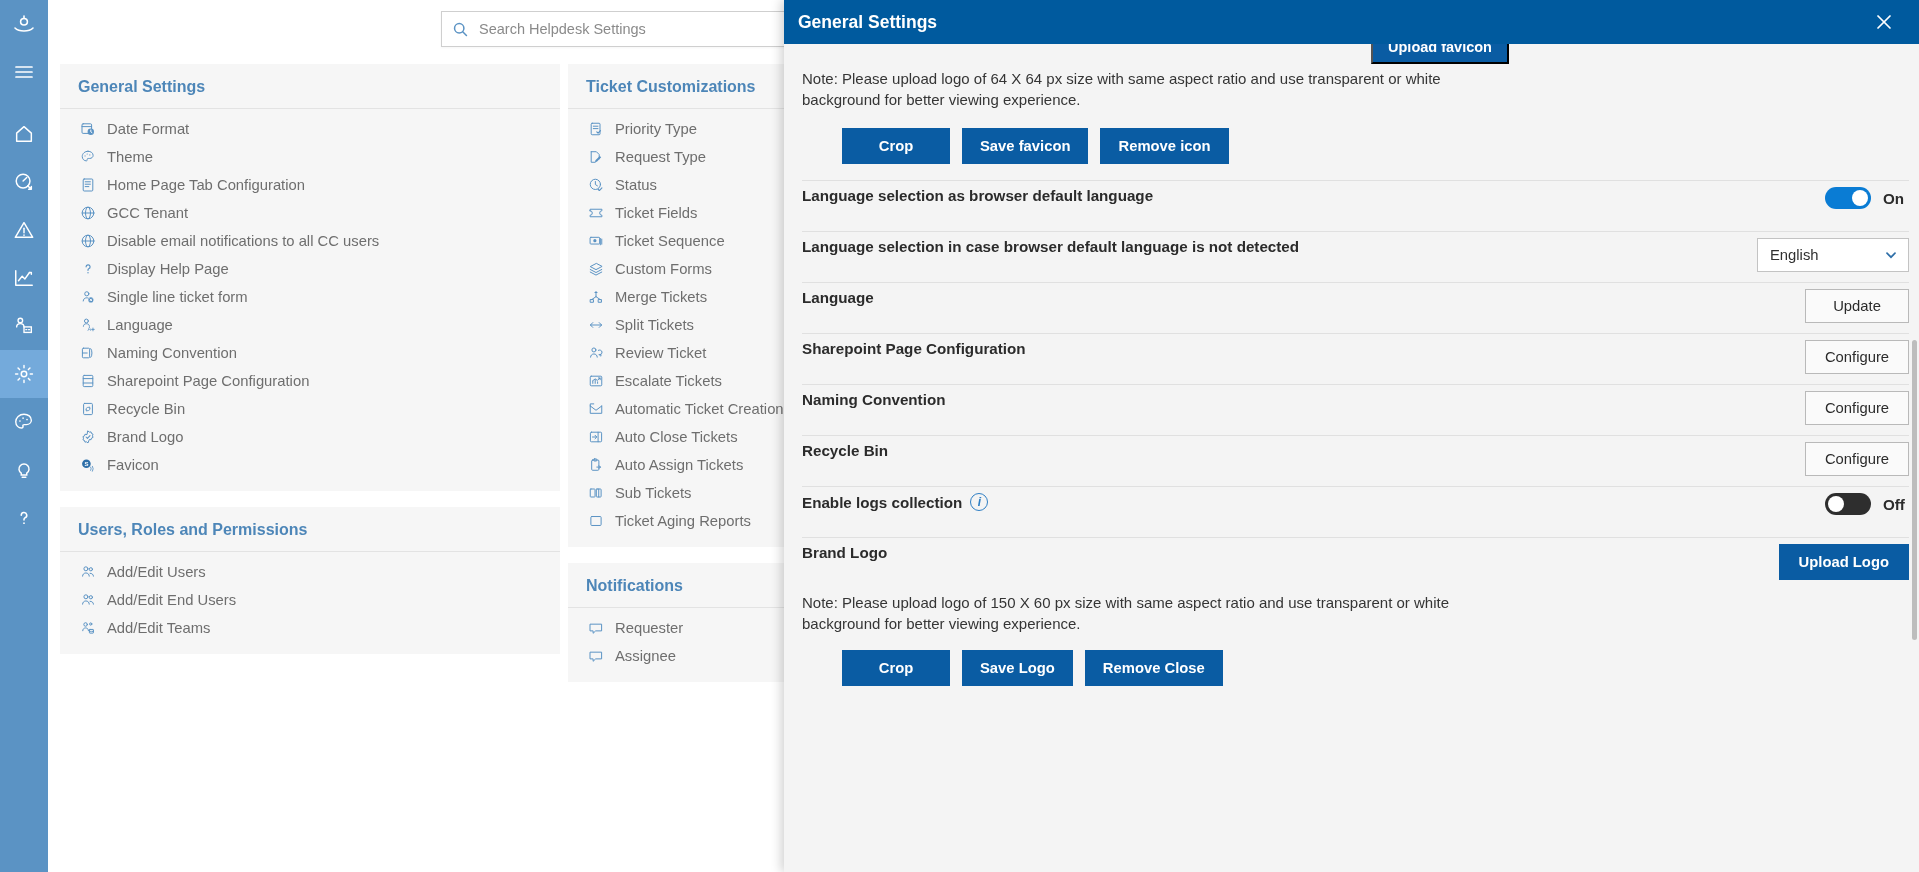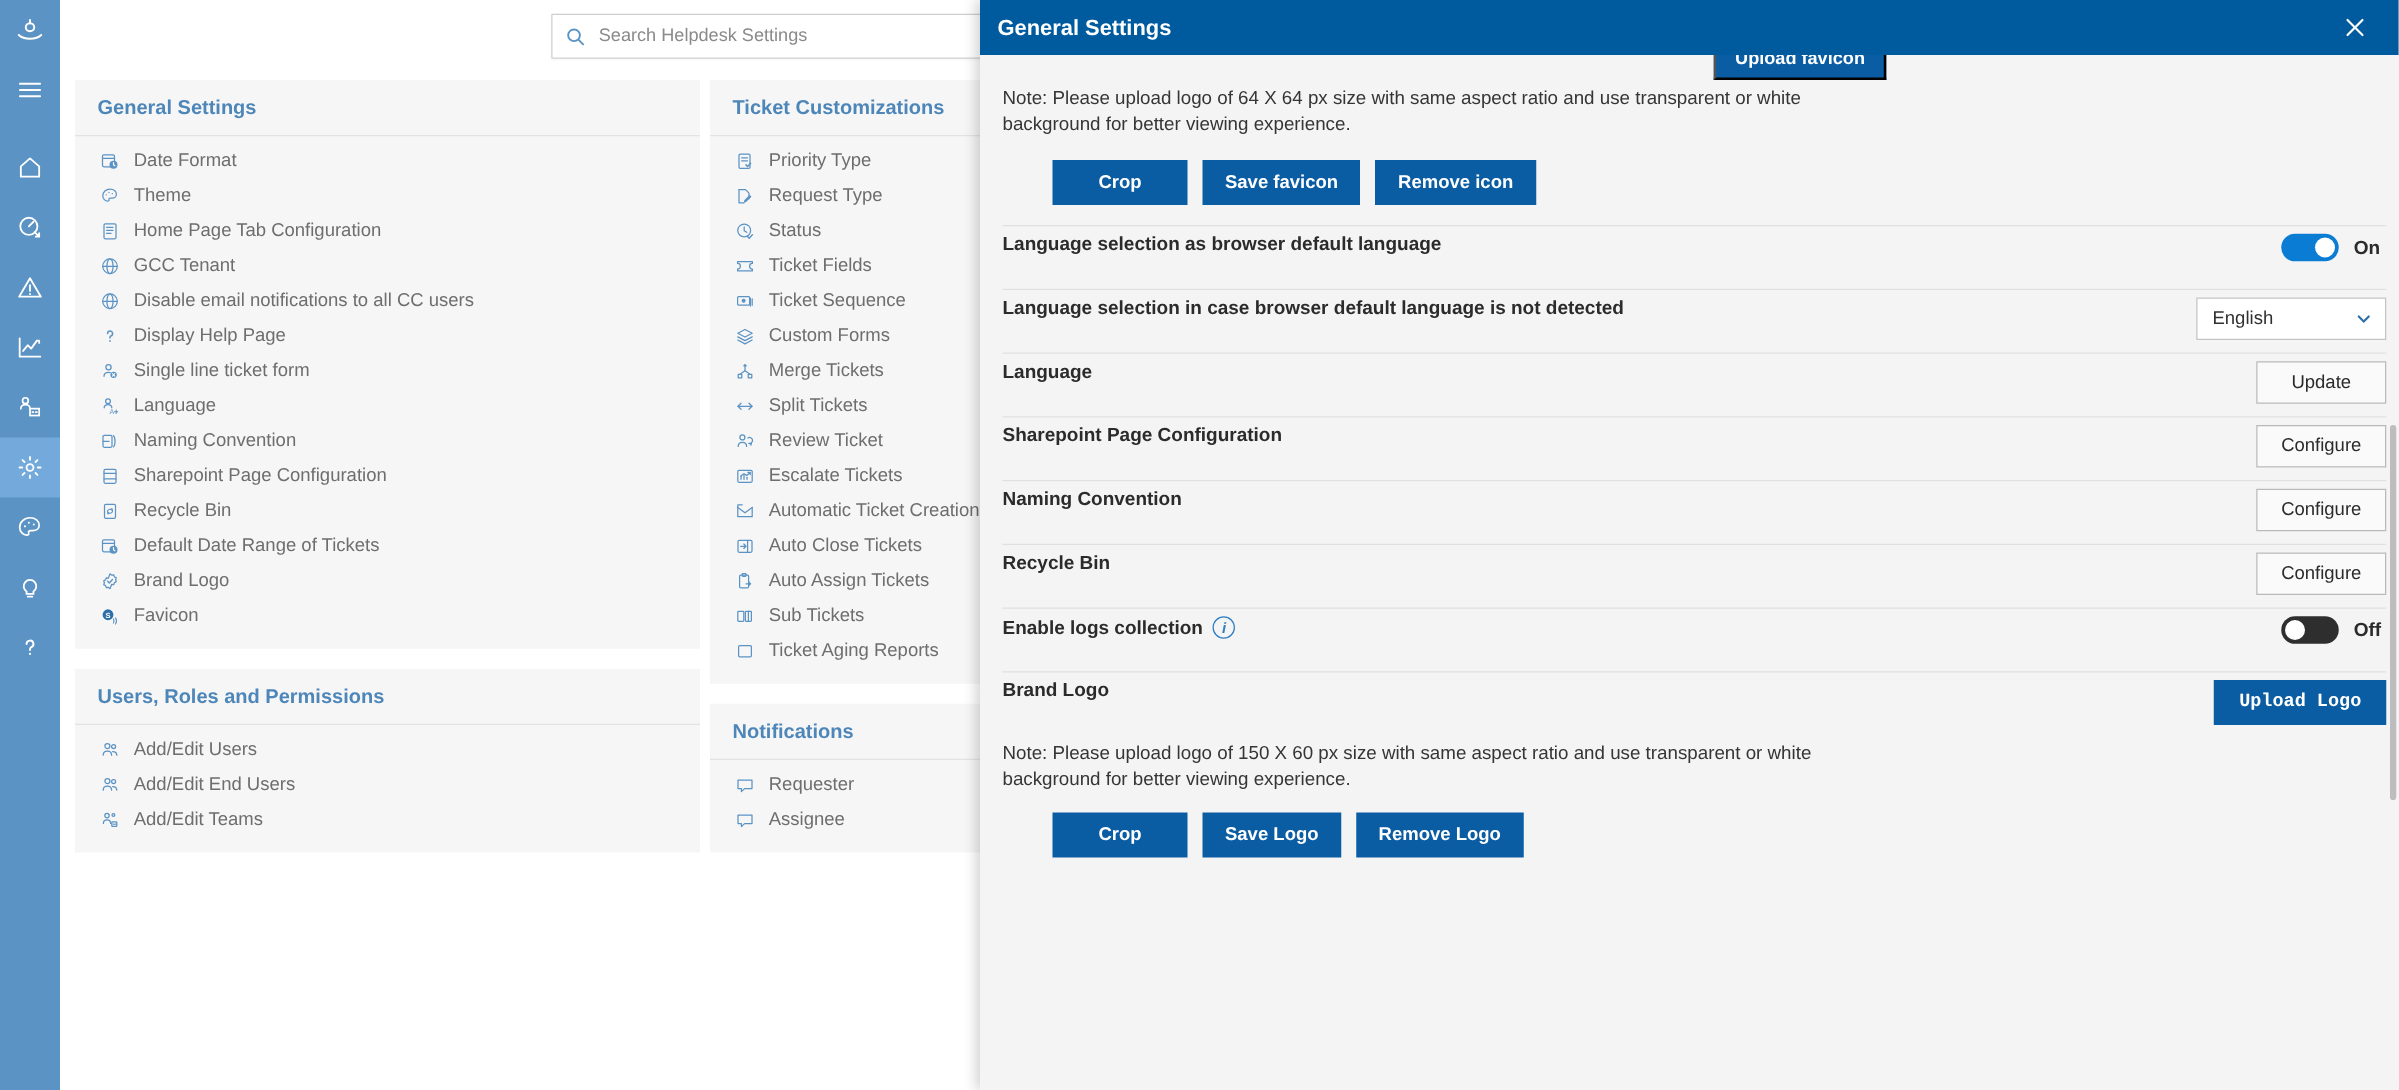--- a/index.html
+++ b/index.html
@@ -209,21 +209,21 @@
   }
   #save-btn {
     background: #0a5ca3; color: #fff; border: none;
     font-family: "Liberation Sans", sans-serif;
     font-size: 14.8px; font-weight: bold;
     width: 96px; height: 36px; cursor: pointer;
   }
 
   .upload-btn {
     background: #0a5ca3; color: #fff; border: none;
-    font-family: Liberation Mono, monospace;
+    font-family: Liberation Sans, sans-serif;
     font-size: 14.8px; font-weight: bold;
     height: 36px; padding: 0 20px; cursor: pointer;
   }
 
   
   #modal-scroll {
     position: absolute; right: 2px; top: 340px;
     width: 5px; height: 300px; border-radius: 3px;
     background: #bdbdbd; cursor: pointer;
   }
@@ -437,31 +437,20 @@
                 <rect x="4.5" y="3" width="11" height="14" rx="1.3"></rect>
                 <path d="M7.4 10.6a2.6 2.6 0 0 1 4.5-1.8M12.6 9.4a2.6 2.6 0 0 1-4.5 1.8" stroke-width="1.1"></path>
                 <path d="M11.3 7.6h.9v1M8.7 12.4h-.9v-1" stroke-width="1.1"></path>
               </svg>
             </span>
             <span>Recycle Bin</span>
           </li>
           <li>
             <span class="li-ico">
               <svg width="16" height="16" viewBox="0 0 20 20" fill="none" stroke="#5b93c4" stroke-width="1.25" stroke-linecap="round" stroke-linejoin="round">
-                <rect x="2.5" y="3.5" width="12" height="12" rx="1.4"></rect>
-                <line x1="2.5" y1="7" x2="14.5" y2="7"></line>
-                <circle cx="13.5" cy="13.5" r="4" fill="#5b93c4" stroke="none"></circle>
-                <path d="M13.5 11.3v2.2l1.4 1" stroke="#fff" stroke-width="1.2"></path>
-              </svg>
-            </span>
-            <span>Default Date Range of Tickets</span>
-          </li>
-          <li>
-            <span class="li-ico">
-              <svg width="16" height="16" viewBox="0 0 20 20" fill="none" stroke="#5b93c4" stroke-width="1.25" stroke-linecap="round" stroke-linejoin="round">
                 <path d="M10 2.6l1.7 1.3 2.1-.3.6 2 1.9.9-.7 2 .7 2-1.9.9-.6 2-2.1-.3L10 17.4l-1.7-1.3-2.1.3-.6-2-1.9-.9.7-2-.7-2 1.9-.9.6-2 2.1.3z"></path>
                 <path d="M7.6 10l1.7 1.7 3.2-3.4" stroke-width="1.3"></path>
               </svg>
             </span>
             <span>Brand Logo</span>
           </li>
           <li>
             <span class="li-ico">
               <svg width="16" height="16" viewBox="0 0 20 20" fill="none" stroke="#5b93c4" stroke-width="1.25" stroke-linecap="round" stroke-linejoin="round">
                 <circle cx="8" cy="8.5" r="5.4" fill="#2f6fa8" stroke="none"></circle>
@@ -791,18 +780,18 @@
       <div class="row-ctl">
         <button class="upload-btn">Upload Logo</button>
       </div>
     </div>
 
     <div class="note" style="padding:6px 0 4px 0">Note: Please upload logo of 150 X 60 px size with same aspect ratio and use transparent or white background for better viewing experience.</div>
 
     <div class="btn-row">
       <button class="btn">Crop</button>
       <button class="btn">Save Logo</button>
-      <button class="btn">Remove Logo</button>
+      <button class="btn">Remove Close</button>
     </div>
   </div>
 
   <div id="modal-scroll"></div>
 </div>
 
 </body></html>

